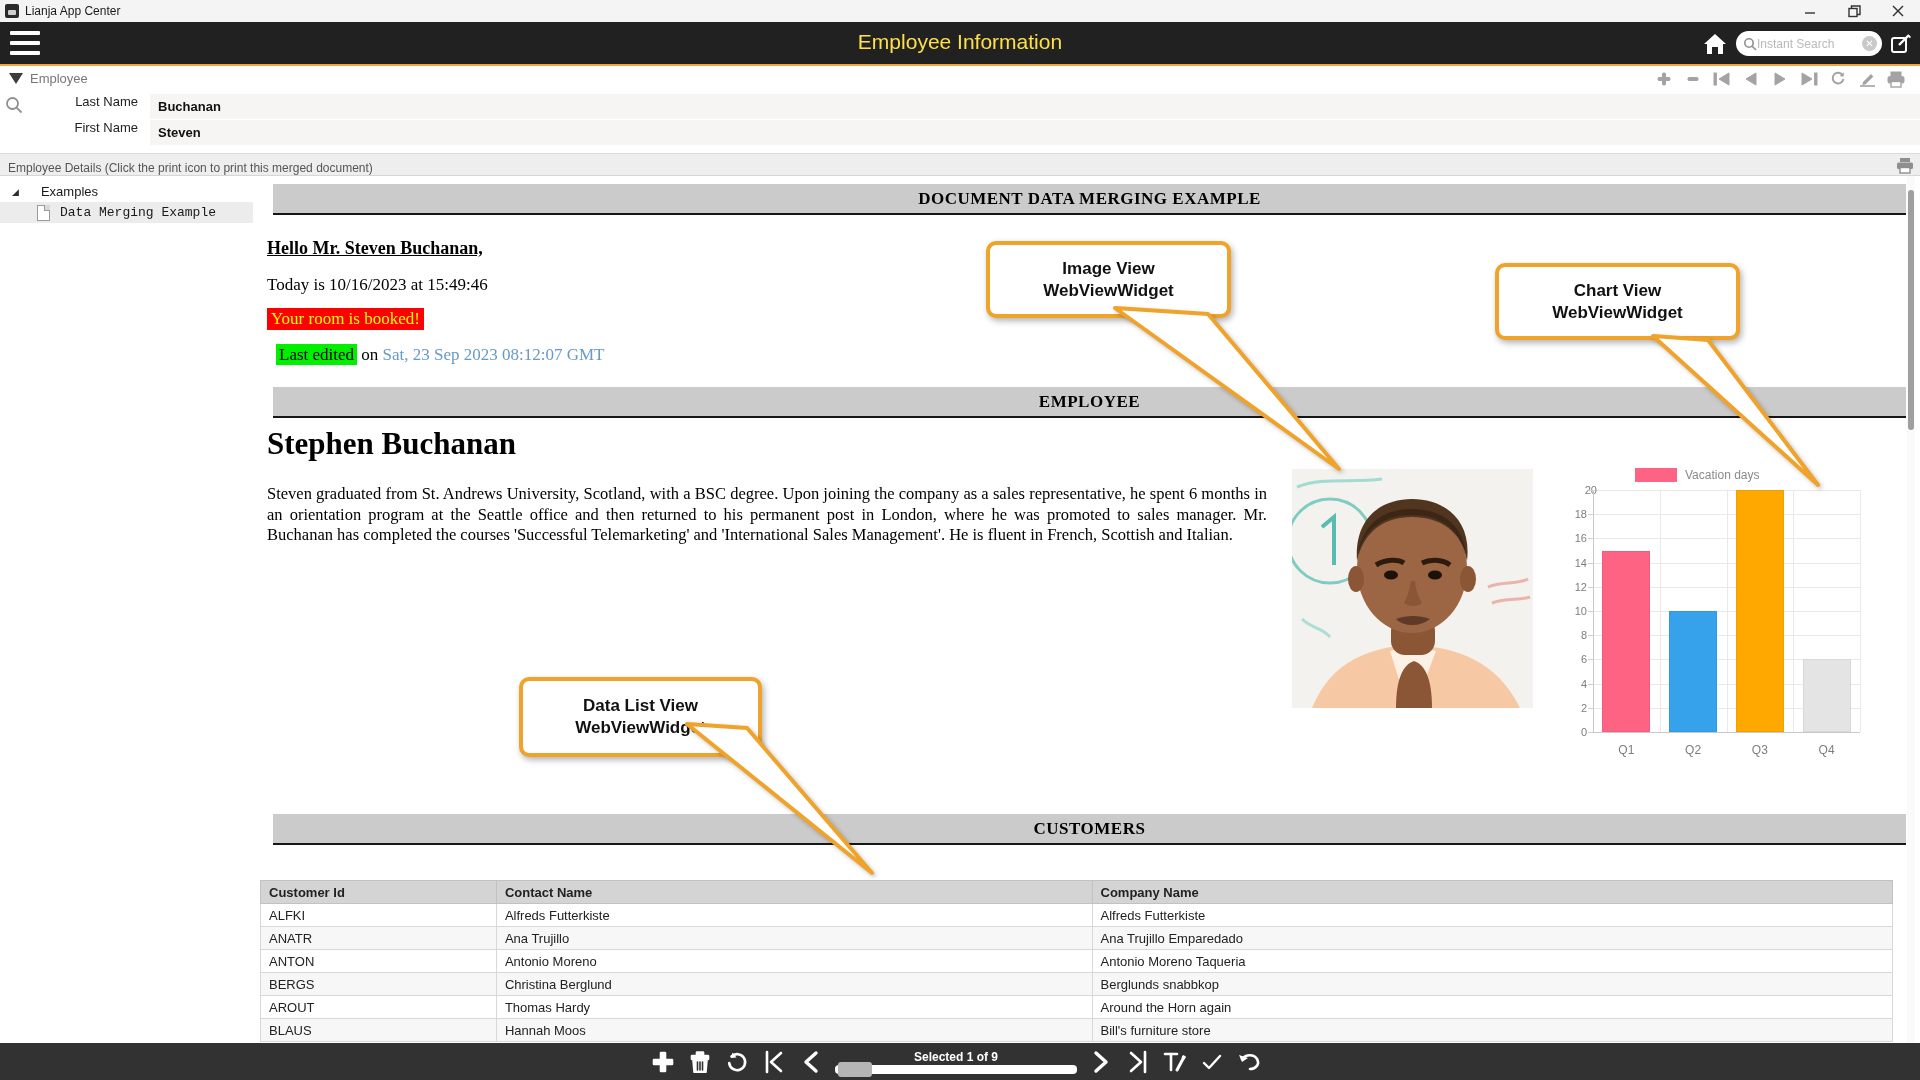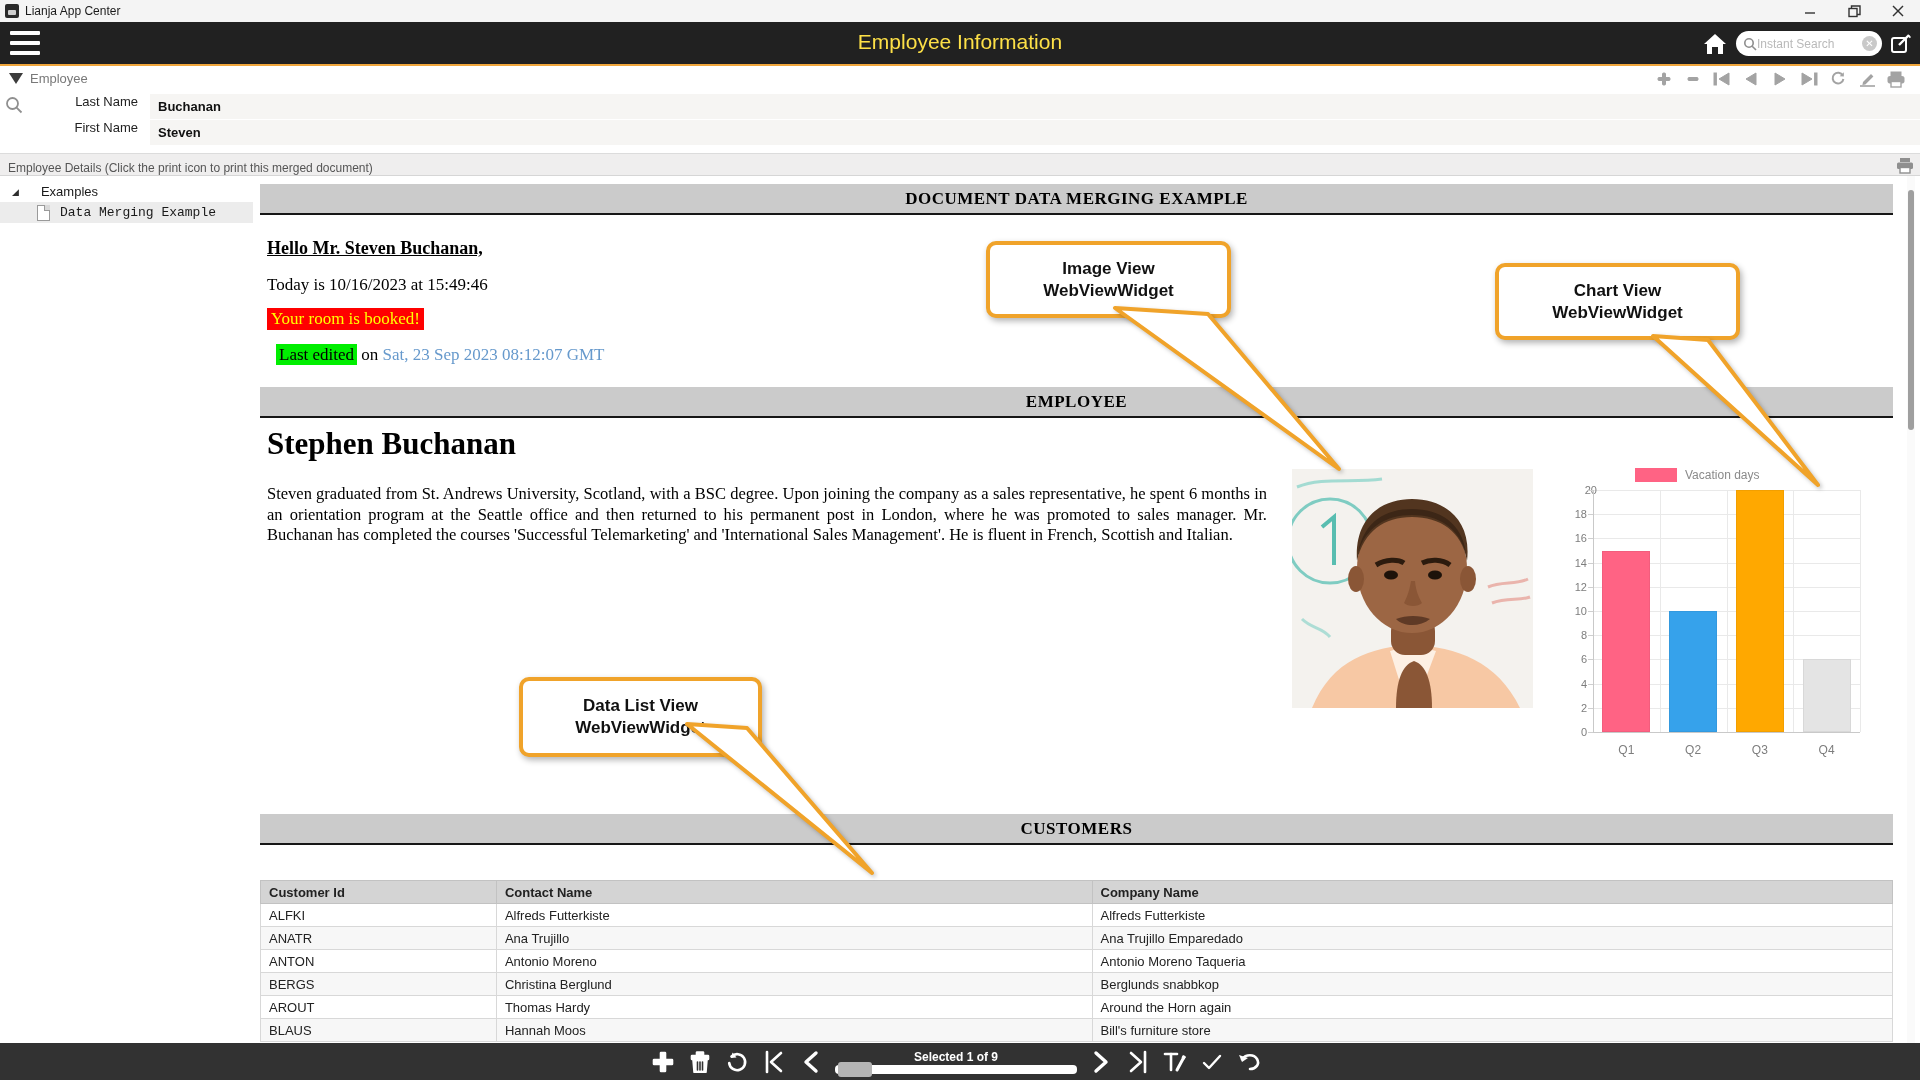--- a/index.html
+++ b/index.html
@@ -67,21 +67,21 @@
   .treerow.selected { background:#ececec;font-family:Liberation Mono, monospace; }
   #tree-expander { margin-left:12px; margin-right:22px; font-size:9px; color:#2e2e2e; }
   #doc-icon { width:13px; height:16px; background:#fff; border:1px solid #9a9a9a; margin-left:37px;
               margin-right:10px; position:relative; }
   #doc-icon:after { content:""; position:absolute; right:-1px; top:-1px; width:5px; height:5px;
                     background:#d9d9d9; border-left:1px solid #9a9a9a; border-bottom:1px solid #9a9a9a; }
 
   
   #docpane { left:253px; top:176px; width:1667px; height:867px; background:#fff; overflow:hidden;
              font-family:"Liberation Serif", serif; color:#000; }
-  .secbar { position:absolute; left:7px; width:1633px; height:31px; background:#cbcbcb;
+  .secbar { position:absolute; left:20px; width:1633px; height:31px; background:#cbcbcb;
             border-bottom:2px solid #161616; text-align:center; font-weight:bold; font-size:17px;
             line-height:29px; font-family:"Liberation Serif", serif; letter-spacing:0.5px; }
   #greeting { position:absolute; left:14px; top:62px; font-size:18px; font-weight:bold;
               text-decoration:underline; }
   #today-line { position:absolute; left:14px; top:99px; font-size:17px; }
   #room-banner { position:absolute; left:14px; top:132px; font-size:17px;
                  background:#ff0000; color:#ffff00; padding:1px 4px; }
   #lastedited-line { position:absolute; left:23px; top:169px; font-size:17px; }
   #lastedited-label { background:#00ee00; color:#000; padding:1px 3px; }
   #lastedited-date { color:#6699cc; }

